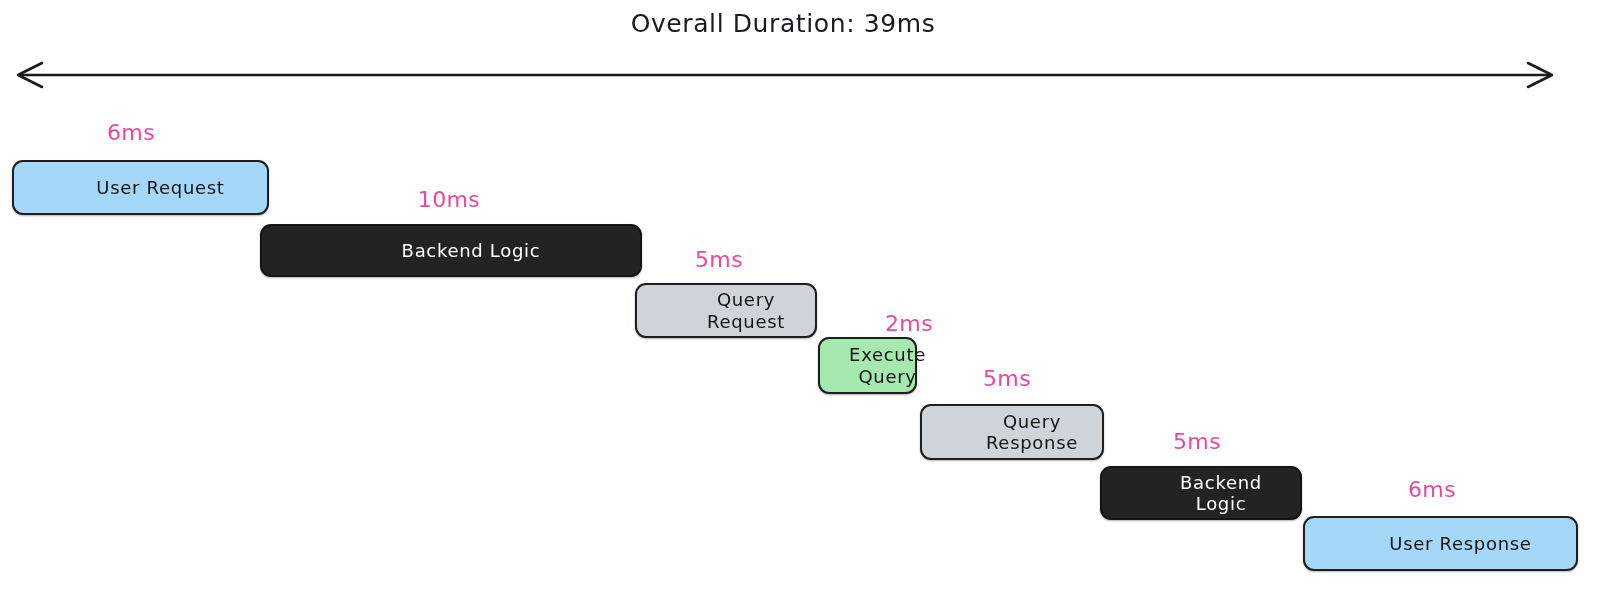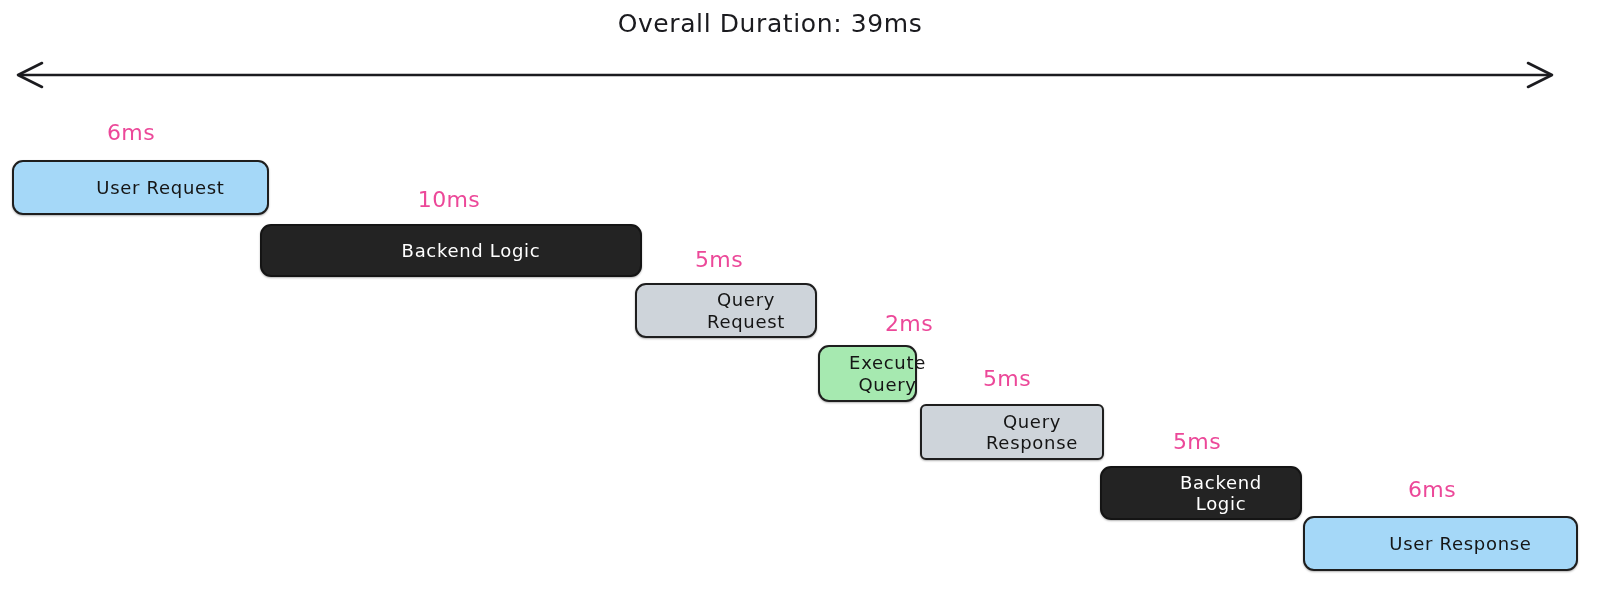--- a/index.html
+++ b/index.html
@@ -18,21 +18,21 @@
   #diagram {
     position: absolute;
     inset: 0;
     width: 1600px;
     height: 589px;
   }
 
   
   .title {
     position: absolute;
-    left: 0;
+    left: 13px;
     top: 9px;
     width: 1540px;
     text-align: center;
     font-family: "DejaVu Sans", sans-serif;
     font-size: 25px;
     font-weight: 400;
     letter-spacing: 0.6px;
     color: #1b1b1f;
     white-space: nowrap;
   }
@@ -105,25 +105,25 @@
       </div>
       <div class="duration" style="left: 449px; top: 187px;">10ms</div>
       <div class="bar dark" style="left: 260px; top: 224px; width: 382px; height: 53px;">
         <span class="bar-label">Backend Logic</span>
       </div>
       <div class="duration" style="left: 719px; top: 247px;">5ms</div>
       <div class="bar gray" style="left: 635px; top: 283px; width: 182px; height: 55px; justify-content: flex-end;">
         <span class="bar-label">Query Request</span>
       </div>
       <div class="duration" style="left: 877px; top: 311px; margin-left: 32px;">2ms</div>
-      <div class="bar green" style="left: 818px; top: 345px; width: 99px; height: 57px;">
+      <div class="bar green" style="left: 818px; top: 337px; width: 99px; height: 57px;">
         <span class="bar-label">Execute<br>Query</span>
       </div>
       <div class="duration" style="left: 1007px; top: 366px;">5ms</div>
-      <div class="bar gray" style="left: 920px; top: 404px; width: 184px; height: 56px; border-radius: 6px;">
+      <div class="bar gray" style="left: 920px; top: 404px; width: 184px; height: 56px;">
         <span class="bar-label">Query Response</span>
       </div>
       <div class="duration" style="left: 1197px; top: 429px;">5ms</div>
       <div class="bar dark" style="left: 1100px; top: 466px; width: 202px; height: 54px;">
         <span class="bar-label">Backend Logic</span>
       </div>
       <div class="duration" style="left: 1432px; top: 477px;">6ms</div>
       <div class="bar blue" style="left: 1303px; top: 516px; width: 275px; height: 55px; justify-content: center;">
         <span class="bar-label">User Response</span>
       </div>

